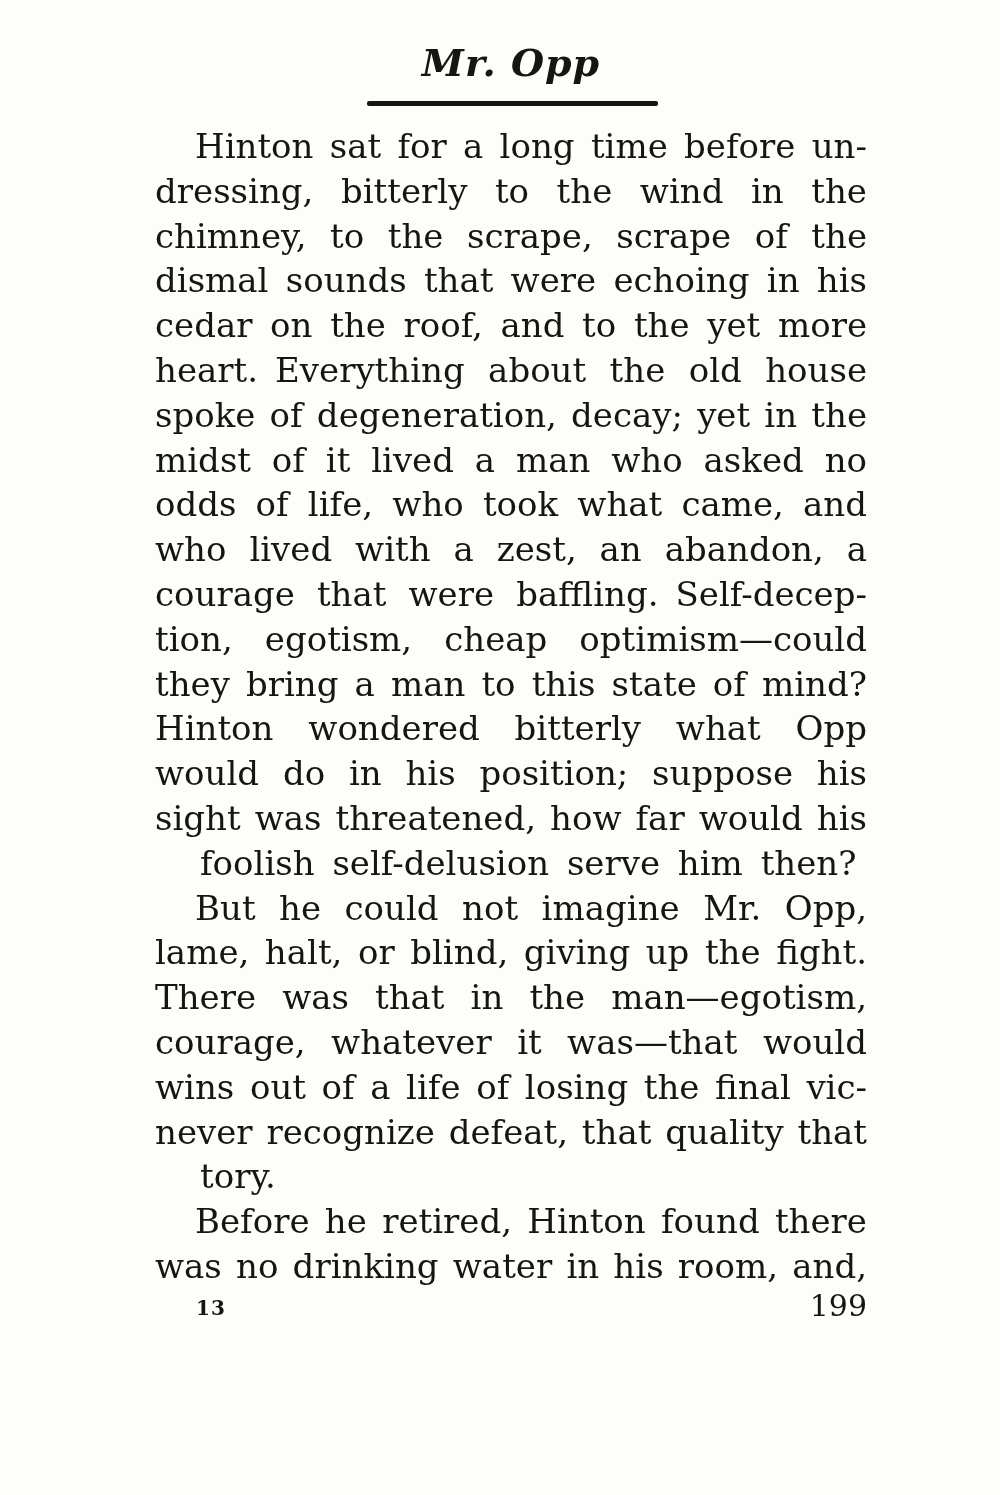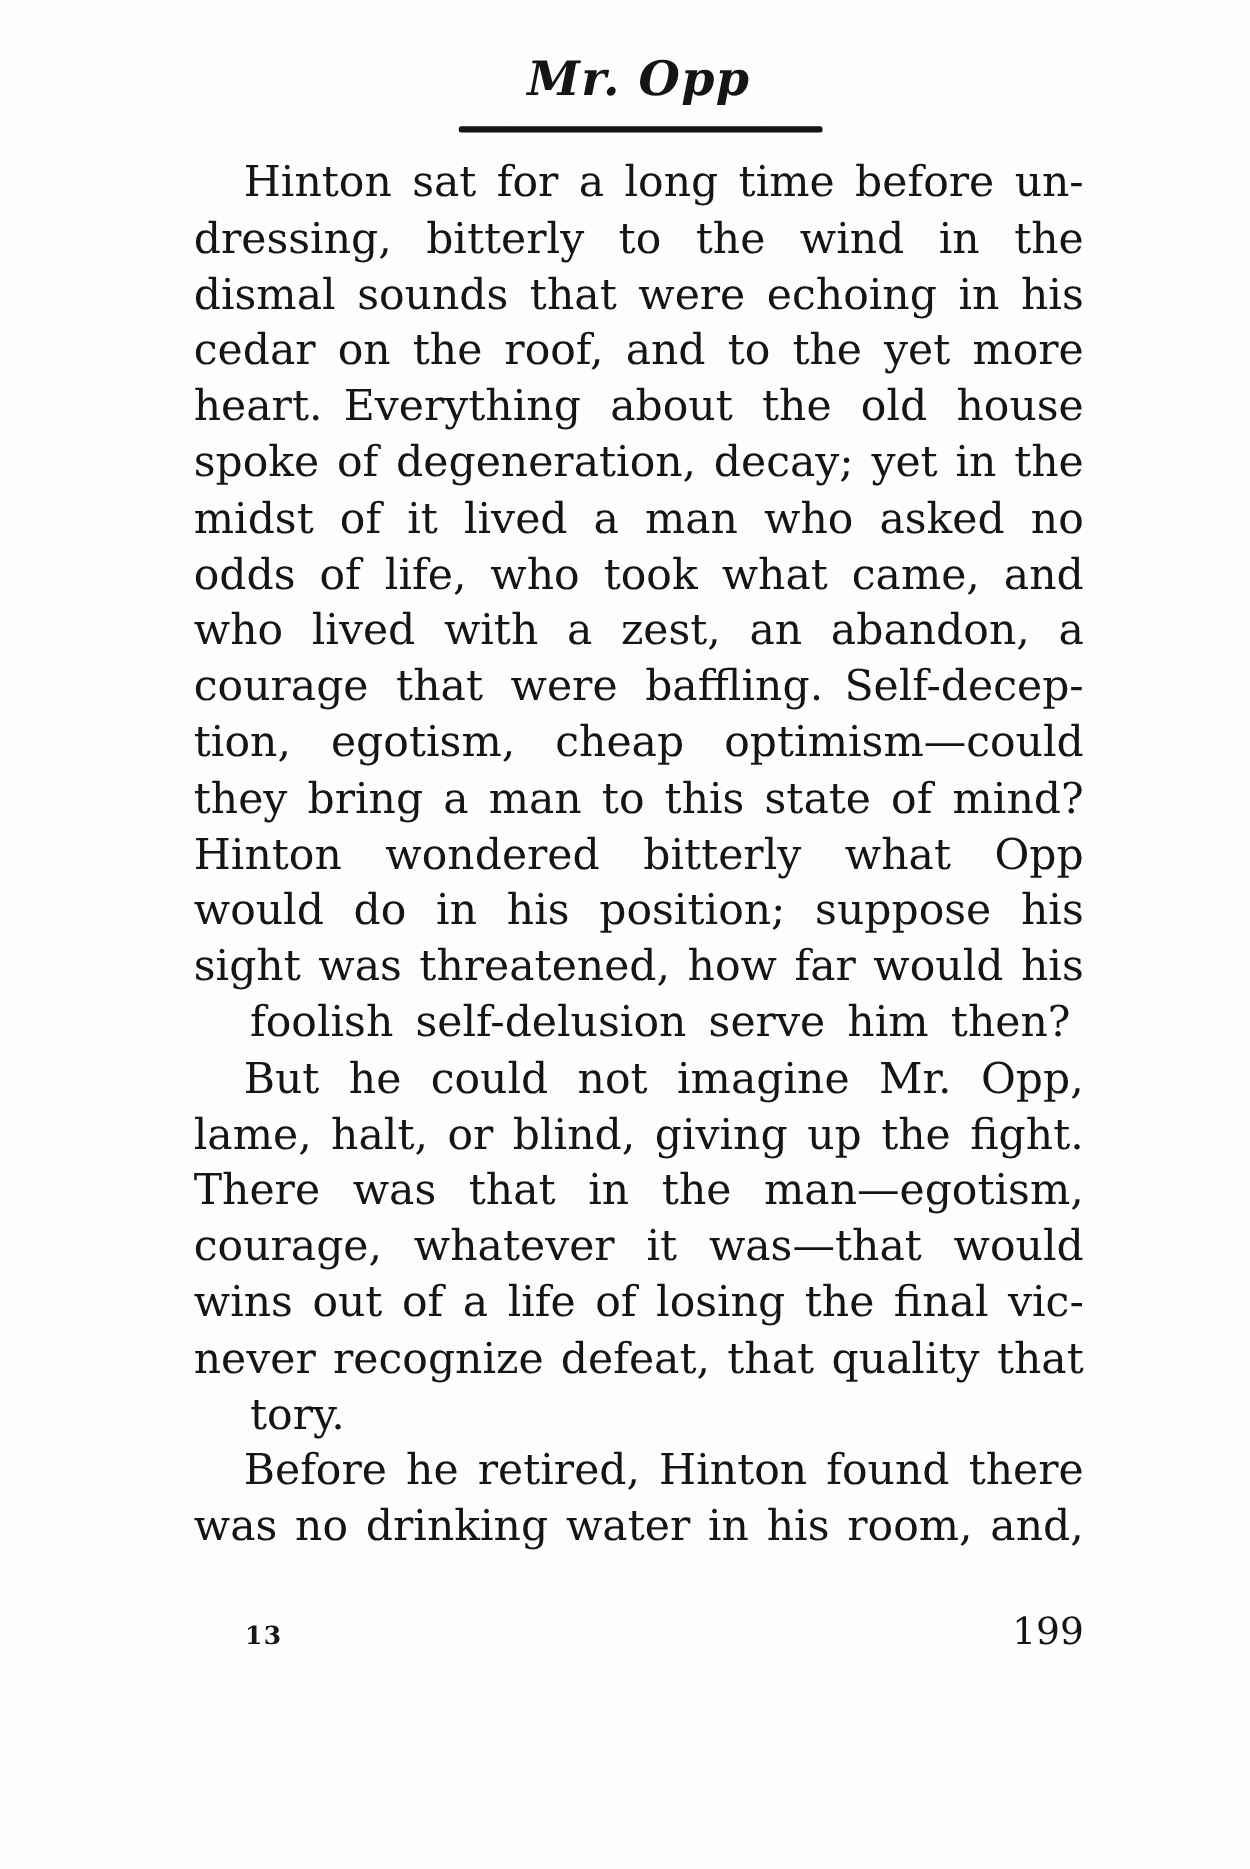--- a/index.html
+++ b/index.html
@@ -86,20 +86,21 @@
 
 <div class="page">
 
   <div class="running-head">Mr. Opp</div>
 
   <div class="title-rule"></div>
 
   <div class="body-text">
       <div class="line indent">Hinton sat for a long time before un-</div>
       <div class="line">dressing, bitterly to the wind in the</div>
+      <div class="line">chimney, to the scrape, scrape of the</div>
       <div class="line">dismal sounds that were echoing in his</div>
       <div class="line">cedar on the roof, and to the yet more</div>
       <div class="line">heart. Everything about the old house</div>
       <div class="line">spoke of degeneration, decay; yet in the</div>
       <div class="line">midst of it lived a man who asked no</div>
       <div class="line">odds of life, who took what came, and</div>
       <div class="line">who lived with a zest, an abandon, a</div>
       <div class="line">courage that were baffling. Self-decep-</div>
       <div class="line">tion, egotism, cheap optimism—could</div>
       <div class="line">they bring a man to this state of mind?</div>

